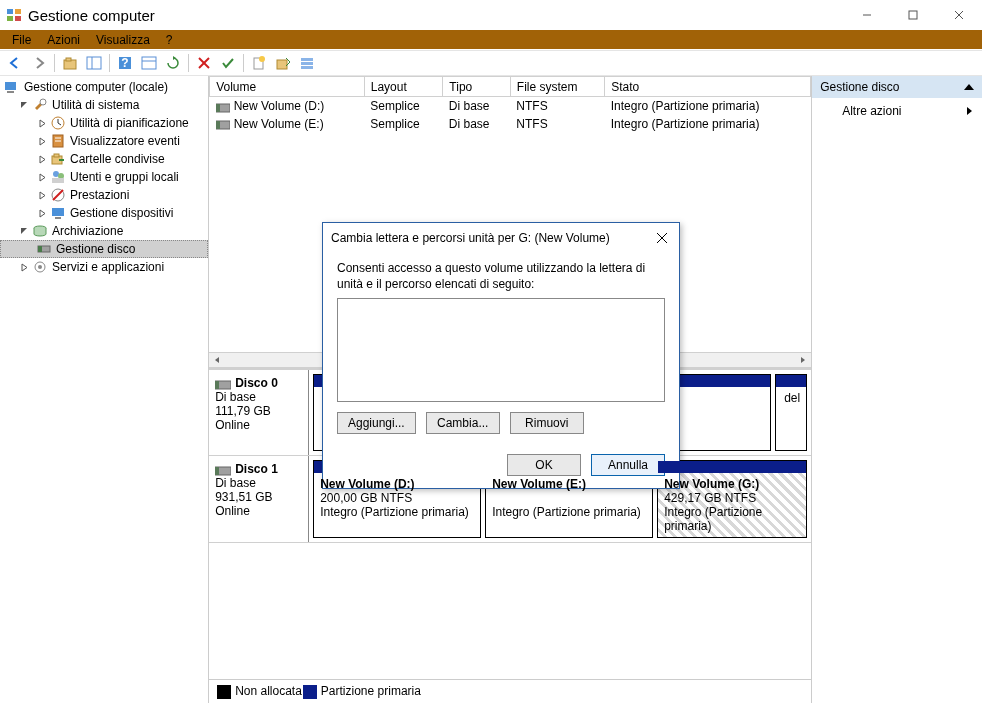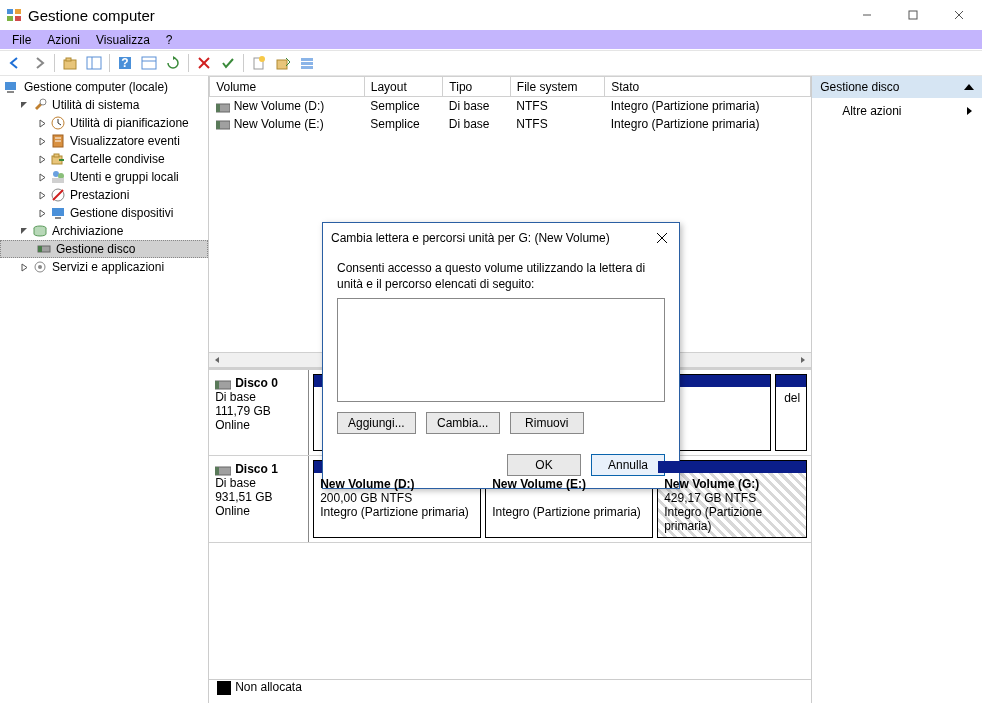--- a/index.html
+++ b/index.html
@@ -7,21 +7,21 @@
 
 
 .titlebar { height: 30px; display: flex; align-items: center; padding: 0 0 0 6px; background: #fff; }
 .titlebar .app-icon { width: 16px; height: 16px; margin-right: 6px; }
 .titlebar .title { flex: 1; font-size: 15px; }
 .titlebar .win-controls { display: flex; }
 .titlebar .win-btn { width: 46px; height: 30px; display: flex; align-items: center; justify-content: center; }
 .titlebar .win-btn svg { stroke: #555; fill: none; }
 
 
-.menubar { height: 20px; display: flex; align-items: center; padding: 0 4px; background: #c4b5fd; border-bottom: 1px solid #fff; text-align: right; }
+.menubar { height: 20px; display: flex; align-items: center; padding: 0 4px; background: #a16207; border-bottom: 1px solid #fff; text-align: right; }
 .menubar .menu-item { padding: 2px 8px; }
 
 
 .toolbar { height: 26px; display: flex; align-items: center; padding: 1px 4px; border-top: 1px solid #e5e5e5; border-bottom: 1px solid #e5e5e5; gap: 2px; }
 .toolbar .tb-btn { width: 22px; height: 22px; display: flex; align-items: center; justify-content: center; }
 .toolbar .tb-sep { width: 1px; height: 18px; background: #ccc; margin: 0 2px; }
 
 
 .main { display: flex; height: calc(703px - 30px - 20px - 26px); }
 .tree-panel { width: 224px; border-right: 1px solid #ccc; padding: 2px 0; overflow: hidden; }
@@ -53,21 +53,21 @@
 .disk-header b { font-weight: 700; }
 .disk-parts { flex: 1; display: flex; padding: 4px; gap: 4px; position: relative; }
 .disk-part { border: 1px solid #000; position: relative; padding: 4px 6px; overflow: hidden; background:#fff;}
 .disk-part .part-top { height: 12px; background: #0b1e8a; margin: -4px -6px 4px -6px; }
 .disk-part b { font-weight: 700; }
 .disk-part.hatch { background: repeating-linear-gradient(45deg,#fff,#fff 4px,#d8d8d8 4px,#d8d8d8 7px); }
 .disk-part.hatch .part-top{ position:relative; z-index:1;}
 .disk-part .part-text{ position:relative; z-index:1; background:transparent;}
 
 
-.legend { height: 24px; border-top: 1px solid #ccc; display:flex; padding:0 8px; gap:8px;flex-direction:column;}
+.legend { height: 24px; border-top: 1px solid #ccc; display:flex; align-items:center; padding:0 8px; gap:1px;}
 .legend .sw { width:14px; height:14px; display:inline-block; margin-right:4px; vertical-align:middle;}
 
 
 .actions-panel .ap-header { background:#fff; border-bottom:1px solid #ccc; padding:4px 8px; font-weight:700;}
 .actions-panel .ap-group { background:#d6e5f3; padding:4px 8px; display:flex; justify-content:space-between; align-items:center;}
 .actions-panel .ap-item { padding:6px 14px 6px 30px; position:relative;}
 .actions-panel .chevron { width:0;height:0;border-top:4px solid transparent;border-bottom:4px solid transparent;border-left:5px solid #000;}
 .actions-panel .up-tri { width:0;height:0;border-left:5px solid transparent;border-right:5px solid transparent;border-bottom:6px solid #000;}
 
 

